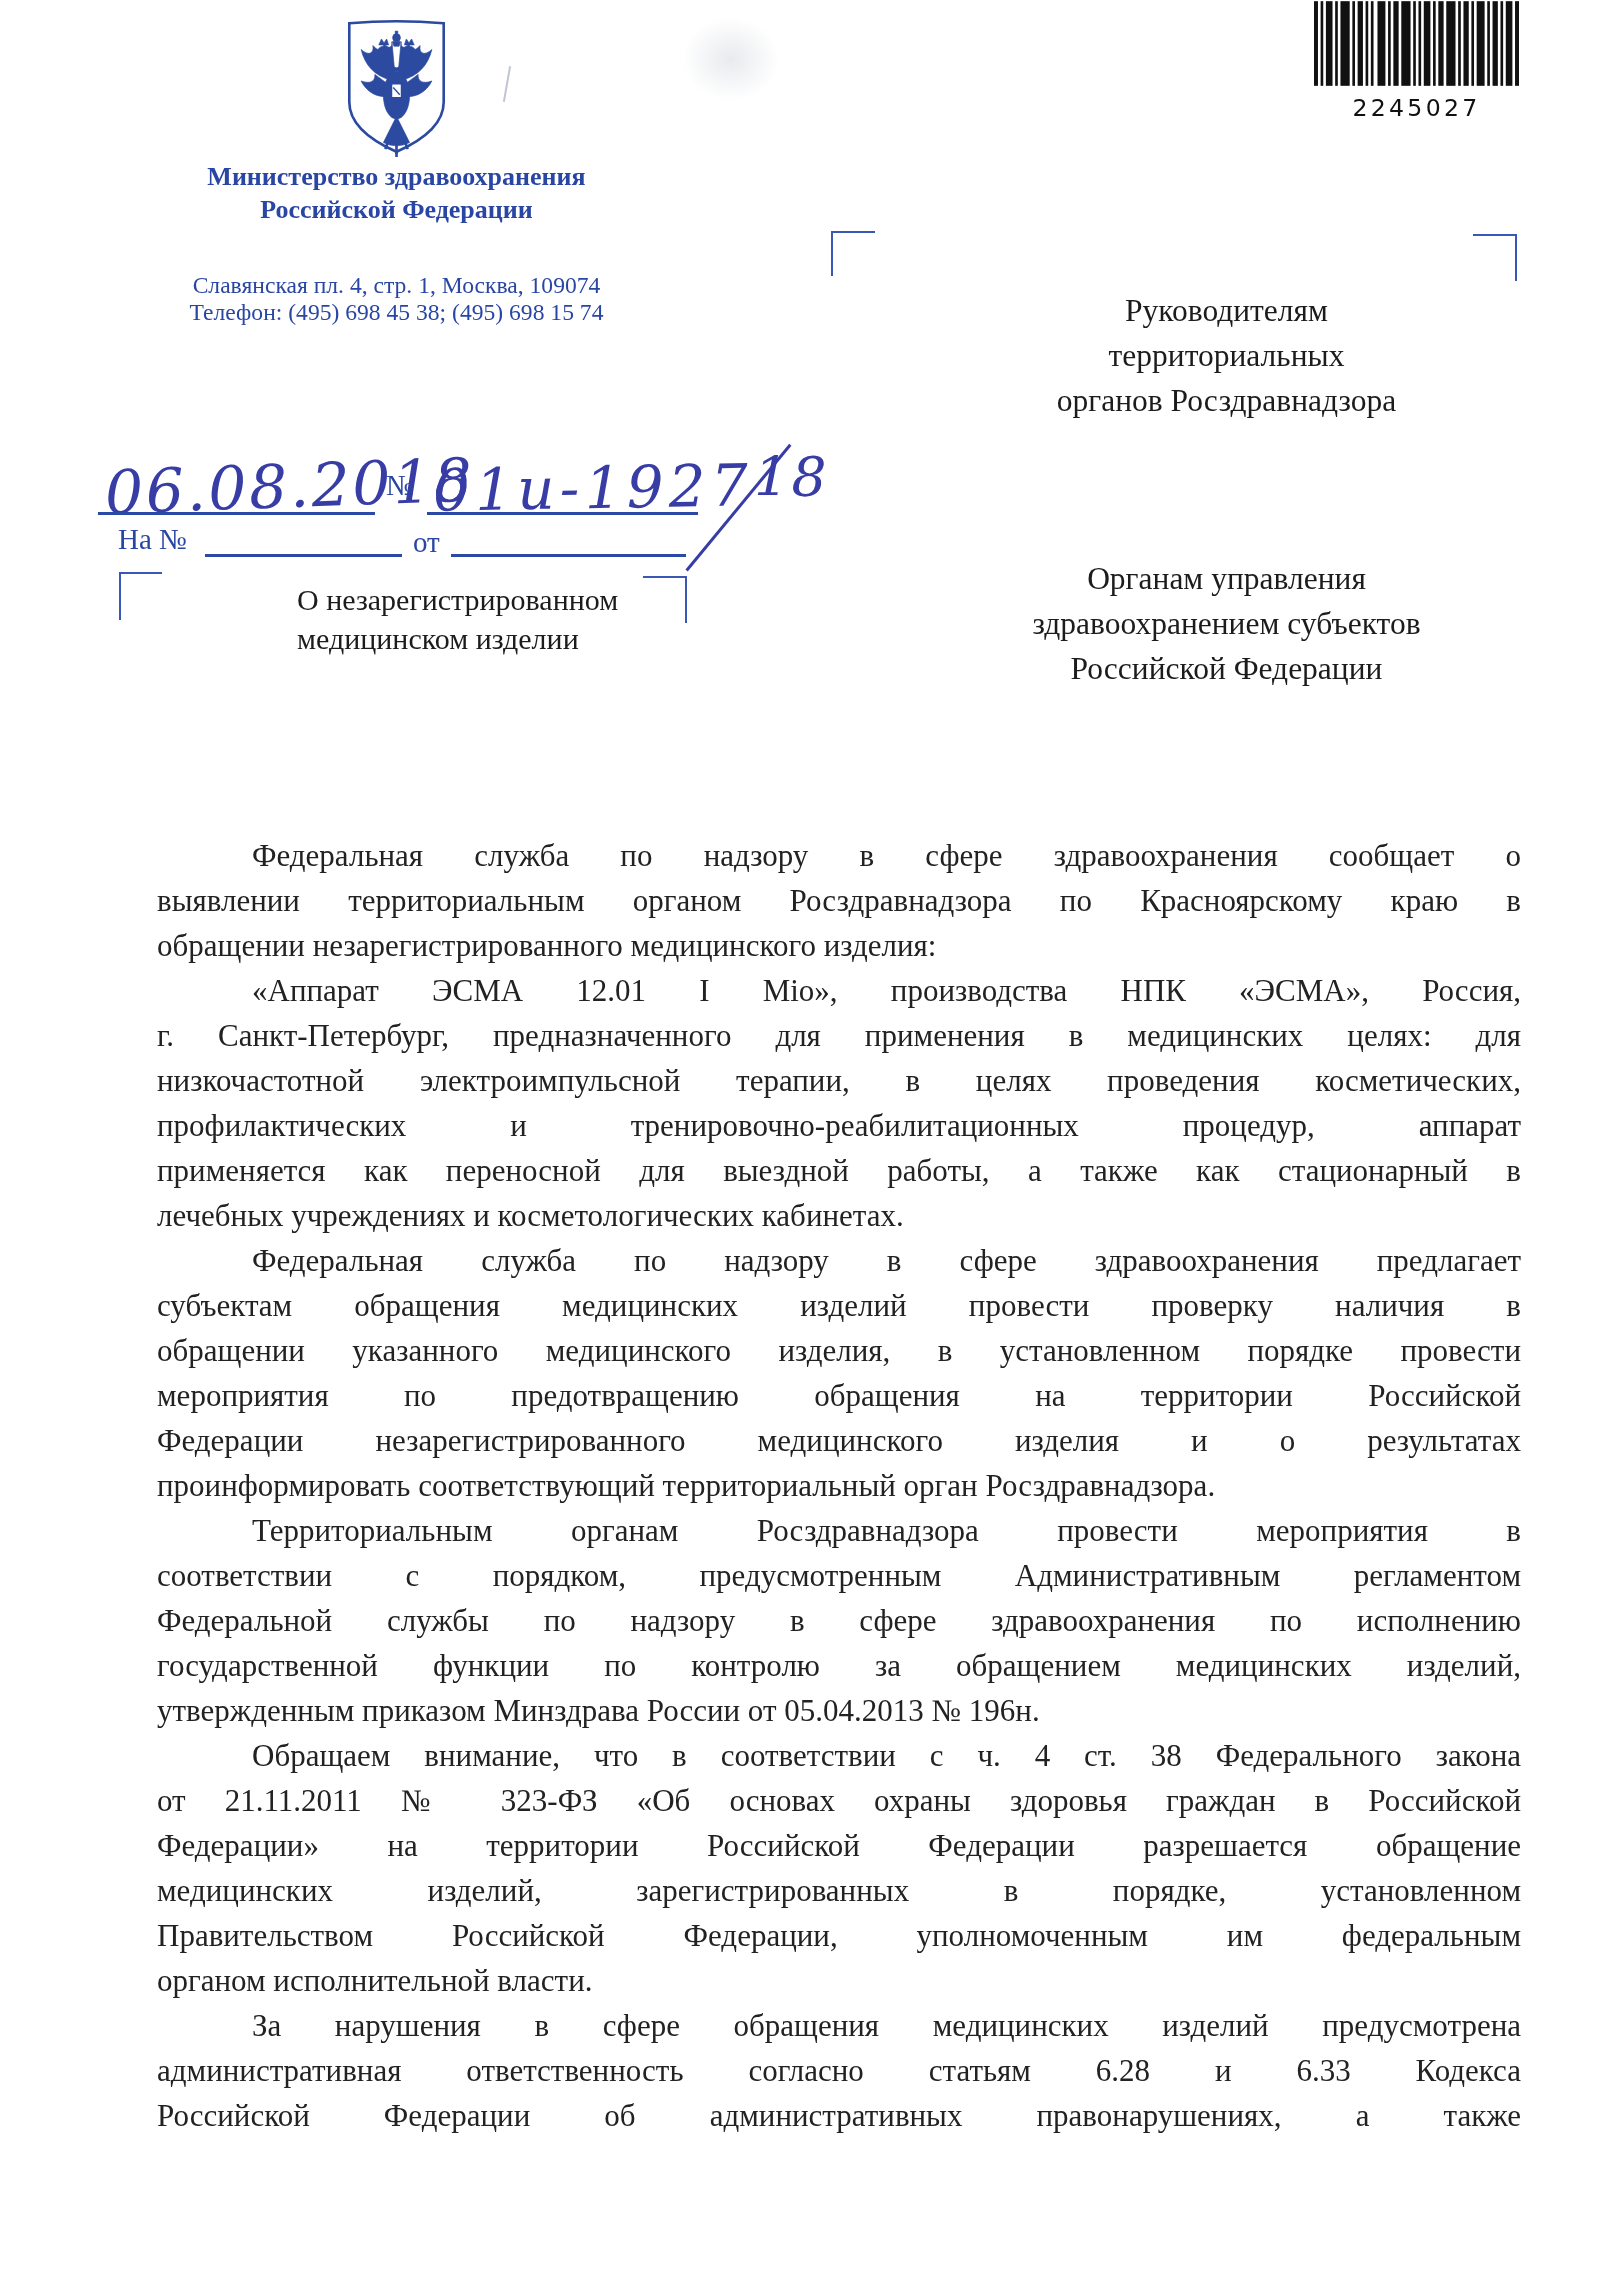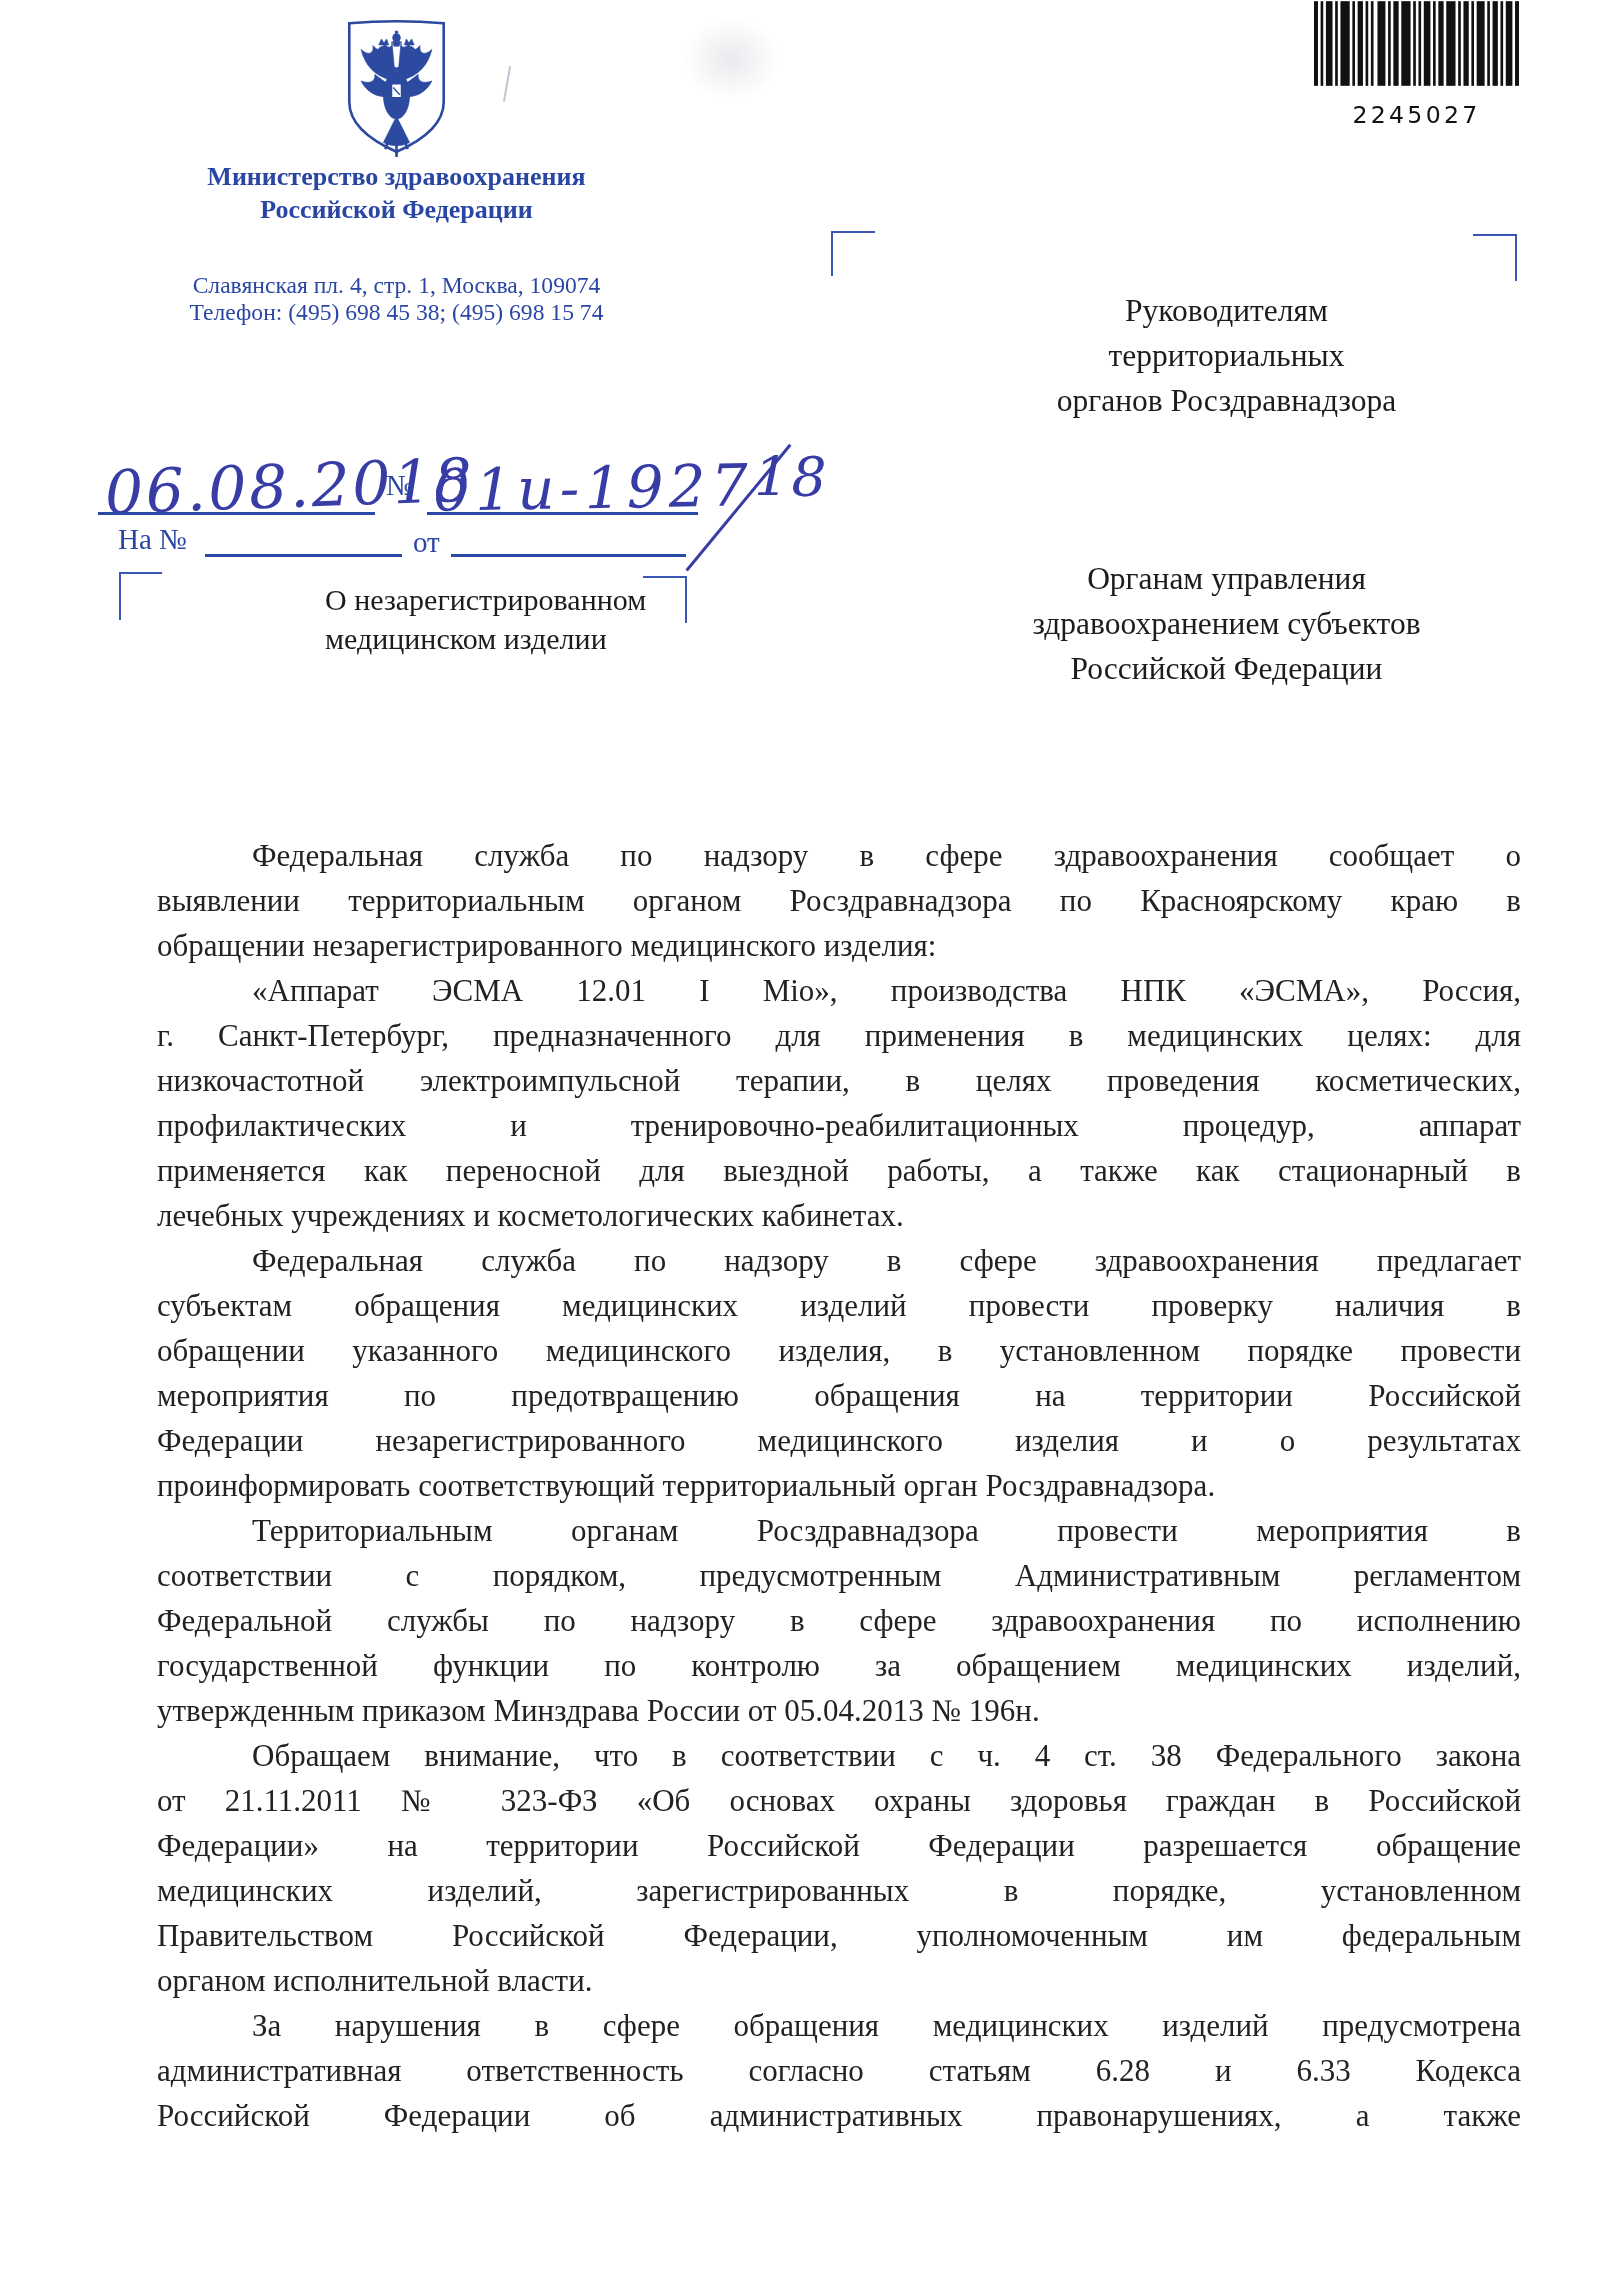--- a/index.html
+++ b/index.html
@@ -17,21 +17,21 @@
     text-align:center; color:#2a46a4;
   }
   .emblem { display:block; margin:0 auto; }
   .ministry { margin-top:2.6px; font-weight:bold; font-size:26px; line-height:33px; }
   .service  { margin-top:5.2px; font-weight:bold; font-size:29px; line-height:30px; letter-spacing:0.7px; }
   .addr     { margin-top:46px; font-size:23.6px; line-height:27.5px; }
   .phone    { font-size:23.6px; line-height:27.5px; }
 
   
   .barcode { position:absolute; left:1314px; top:1.3px; width:205px; text-align:center; }
-  .barcode-number { margin-top:13px; font-family:"DejaVu Sans", sans-serif; font-size:23.6px; letter-spacing:3.3px; color:#111; }
+  .barcode-number { margin-top:6px; font-family:"DejaVu Sans", sans-serif; font-size:23.6px; letter-spacing:3.3px; color:#111; }
 
   
   .addressee {
     position:absolute; left:951px; width:551px; text-align:center;
     color:#1c1c1c; font-size:31.5px; line-height:45px;
   }
 
   
   .hand {
     font-family:"DejaVu Serif", serif; font-style:italic;
@@ -41,21 +41,21 @@
   .ref-label { position:absolute; color:#2a46a4; font-size:29px; }
 
   
   .corner { position:absolute; }
   .corner.tl { border-left:2.6px solid #3a57b5; border-top:2.6px solid #3a57b5; }
   .corner.tr { border-right:2.6px solid #3a57b5; border-top:2.6px solid #3a57b5; }
 
   
   .subject {
     position:absolute; left:297px; top:580px; width:407px;
-    color:#1c1c1c; font-size:30px; line-height:39px;margin-left:28px;
+    color:#1c1c1c; font-size:30px; line-height:39px;
   }
 
   
   .body-block {
     position:absolute; left:157px; top:833px; width:1364px;
     color:#222; font-size:31px; line-height:45px;
   }
   .bline { text-align:justify; text-align-last:justify; }
   .par .bline:first-child { text-indent:95px; }
   .par .bline:last-child { text-align-last:left; }

